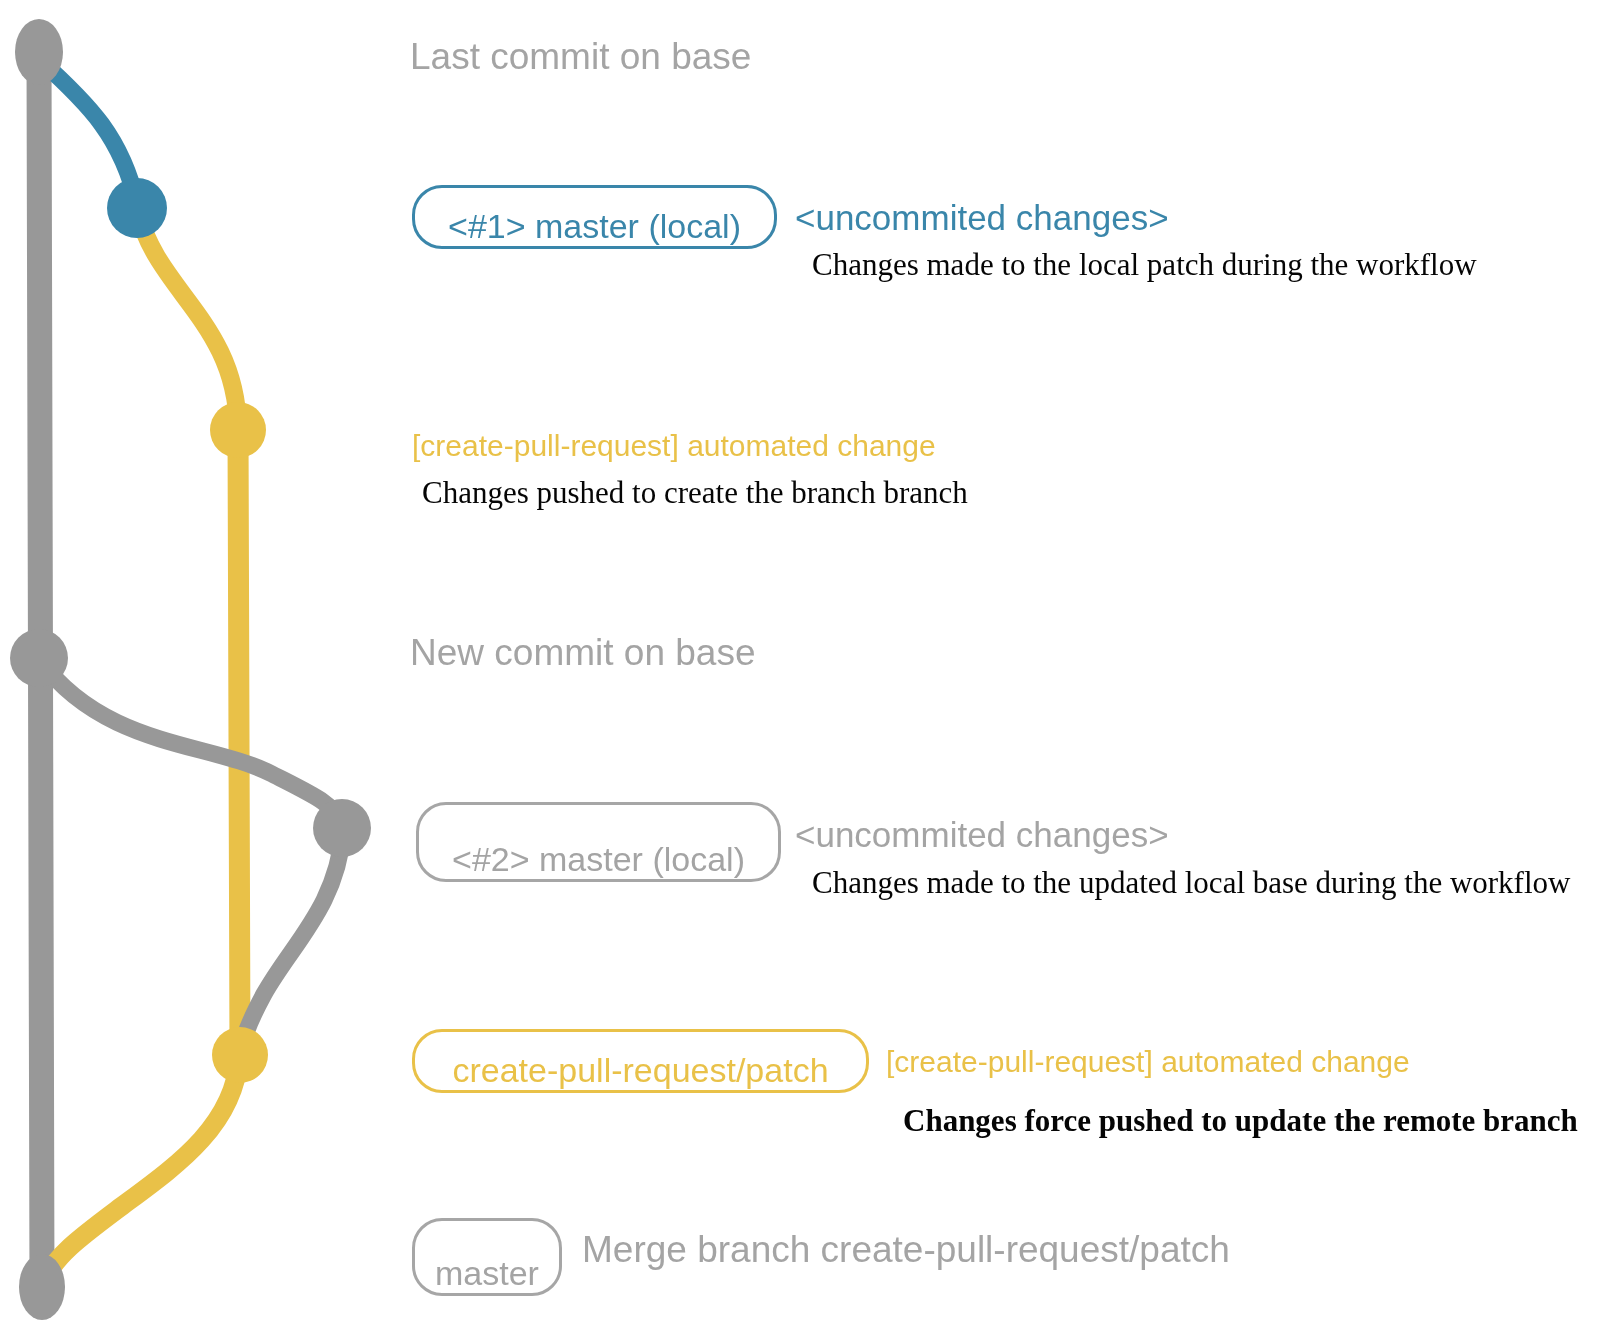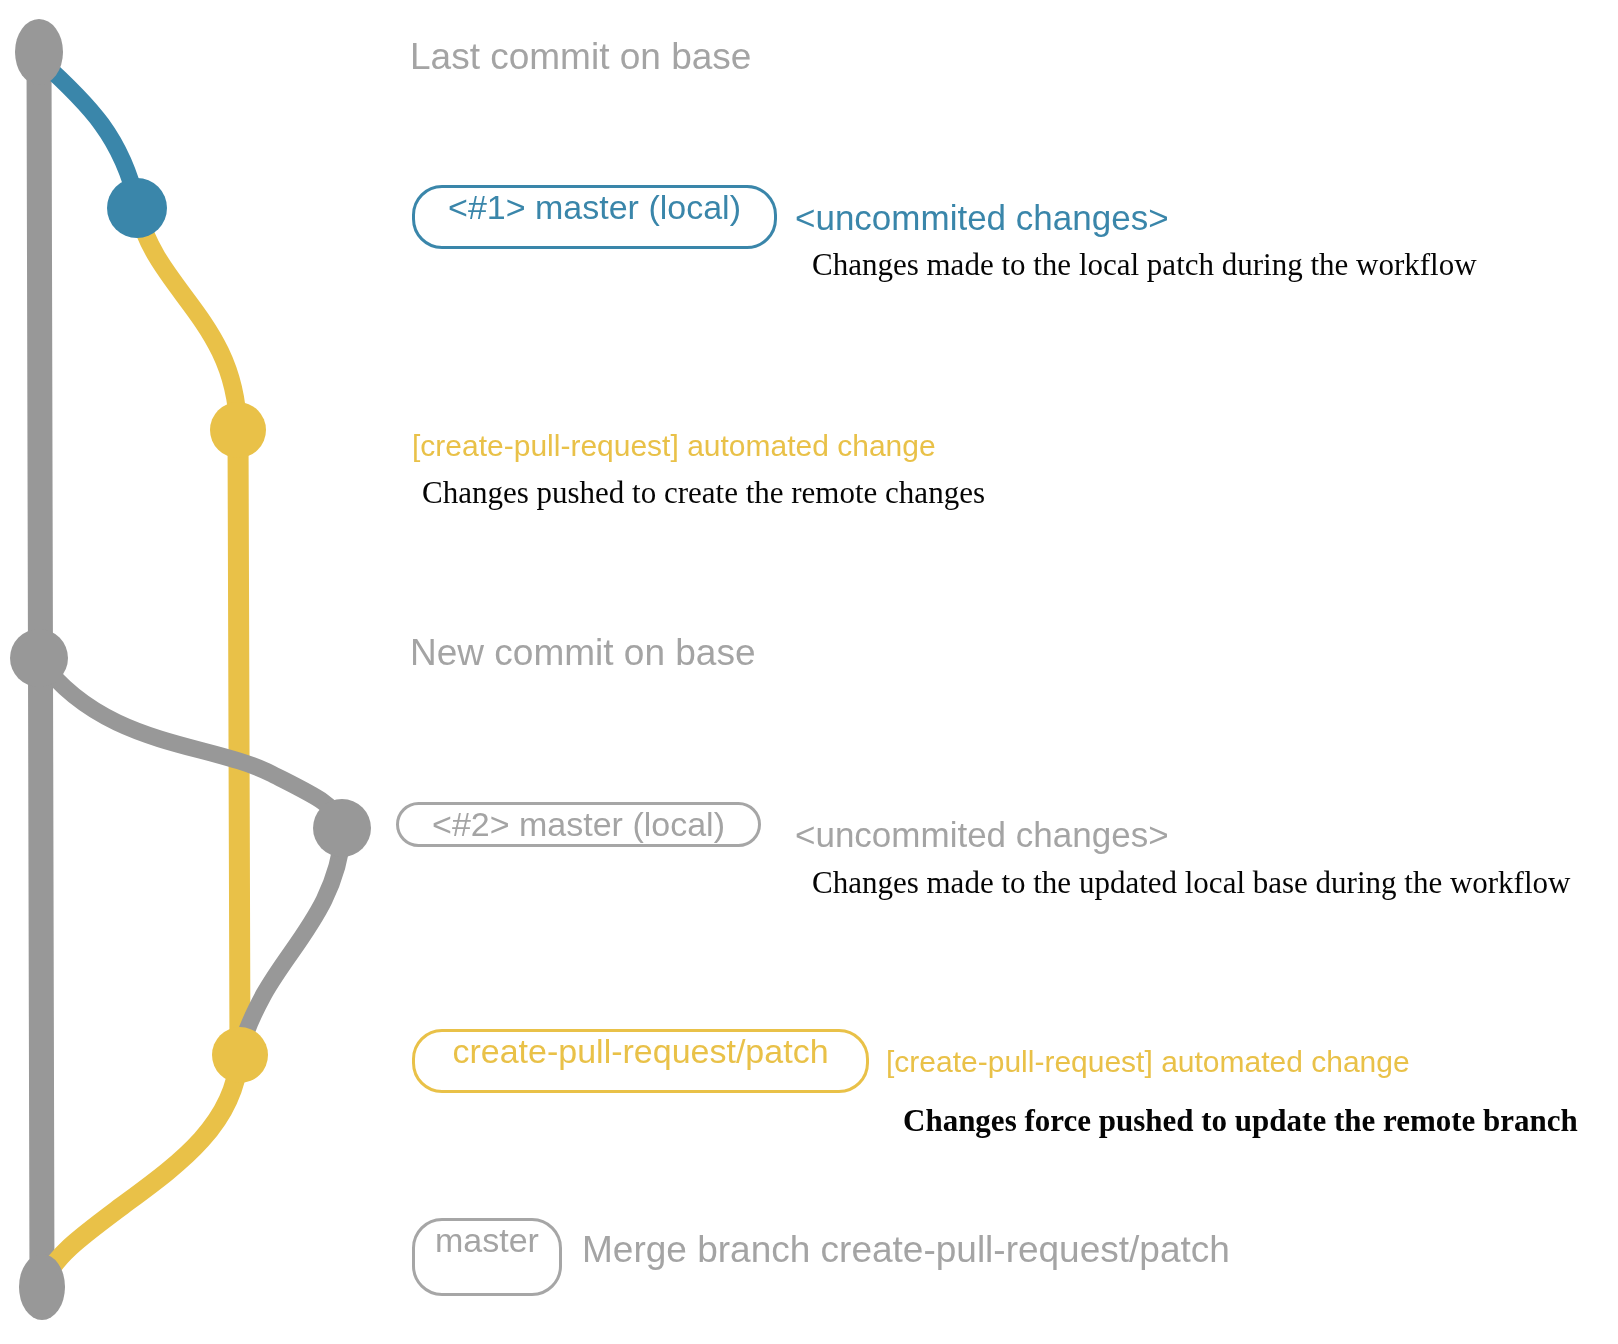--- a/index.html
+++ b/index.html
@@ -37,21 +37,21 @@
   .serif {
     font-family: "Liberation Serif", serif;
     font-size: 31px;
     color: #050505;
   }
   .pill {
     position: absolute;
     box-sizing: border-box;
     border-radius: 30px;
     display: flex;
-    align-items: flex-start;
+    align-items: flex-end;
     justify-content: center;
     font-size: 34px;
     white-space: nowrap;
     background: #ffffff;
   }
   .pill-blue   { border: 3px solid #3a86aa; color: #3a86aa; }
   .pill-gray   { border: 3px solid #a6a6a6; color: #a4a4a4; }
   .pill-yellow { border: 3px solid #e9c148; color: #e9c148; }
 </style>
 </head>
@@ -86,25 +86,25 @@
 
   <div class="lbl gray-heading" style="left:410px; top:56px;">Last commit on base</div>
 
   <div class="pill pill-blue" style="left:412px; top:185px; width:365px; height:64px;">
     <span>&lt;#1&gt; master (local)</span>
   </div>
   <div class="lbl blue-text" style="left:795px; top:217px;">&lt;uncommited changes&gt;</div>
   <div class="lbl serif" style="left:812px; top:264px;">Changes made to the local patch during the workflow</div>
 
   <div class="lbl yellow-text" style="left:412px; top:446px;">[create-pull-request] automated change</div>
-  <div class="lbl serif" style="left:422px; top:492px;">Changes pushed to create the remote changes</div>
+  <div class="lbl serif" style="left:422px; top:492px;">Changes pushed to create the branch branch</div>
 
   <div class="lbl gray-heading" style="left:410px; top:652px;">New commit on base</div>
 
-  <div class="pill pill-gray" style="left:396px; top:802px; width:365px; height:45px;">
+  <div class="pill pill-gray" style="left:416px; top:802px; width:365px; height:80px;">
     <span>&lt;#2&gt; master (local)</span>
   </div>
   <div class="lbl gray-text" style="left:795px; top:834px;">&lt;uncommited changes&gt;</div>
   <div class="lbl serif" style="left:812px; top:882px;">Changes made to the updated local base during the workflow</div>
 
   <div class="pill pill-yellow" style="left:412px; top:1029px; width:457px; height:64px;">
     <span>create-pull-request/patch</span>
   </div>
   <div class="lbl yellow-text" style="left:886px; top:1062px;">[create-pull-request] automated change</div>
   <div class="lbl serif" style="left:903px; top:1120px;font-weight:bold;">Changes force pushed to update the remote branch</div>

